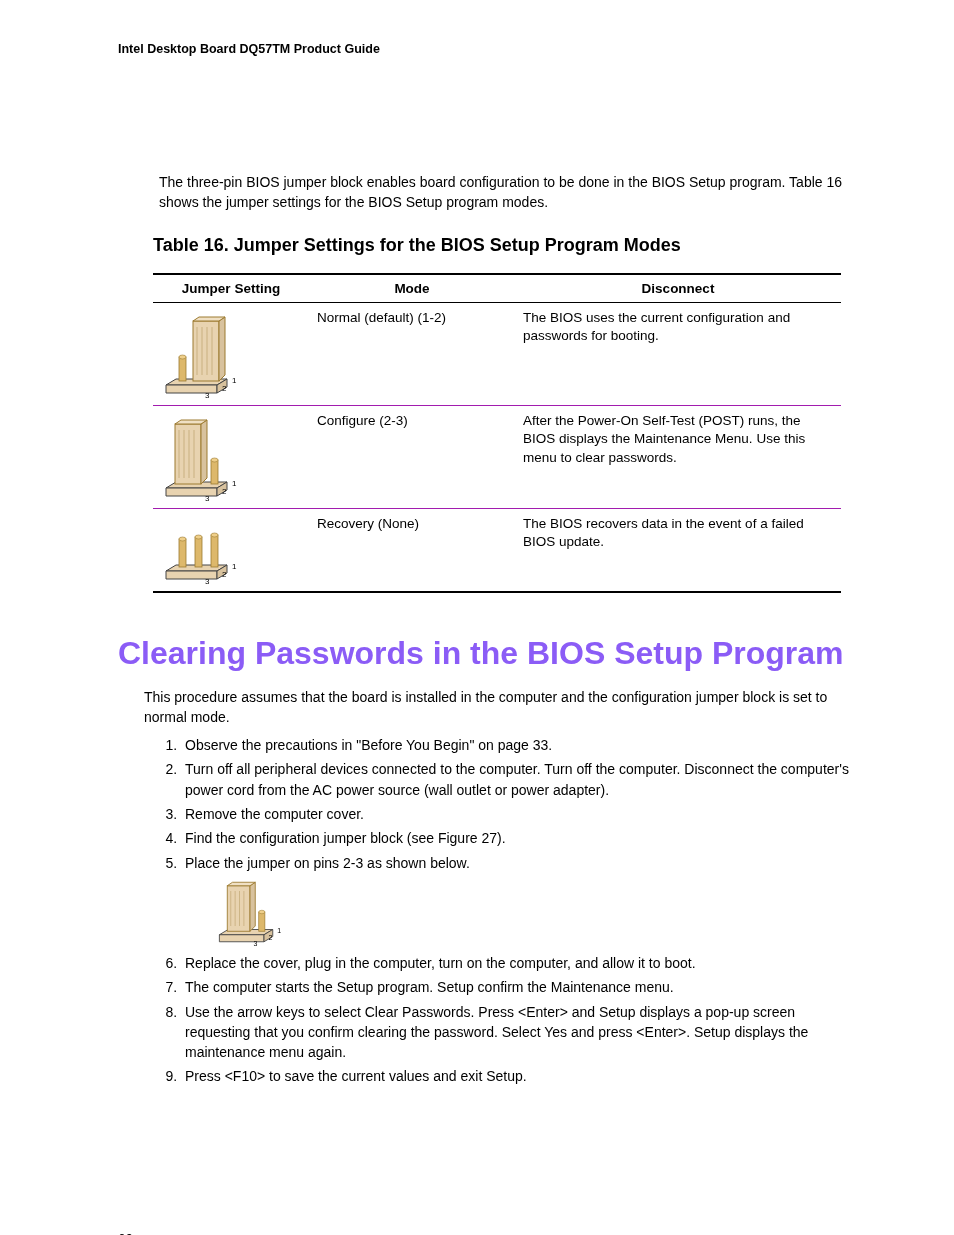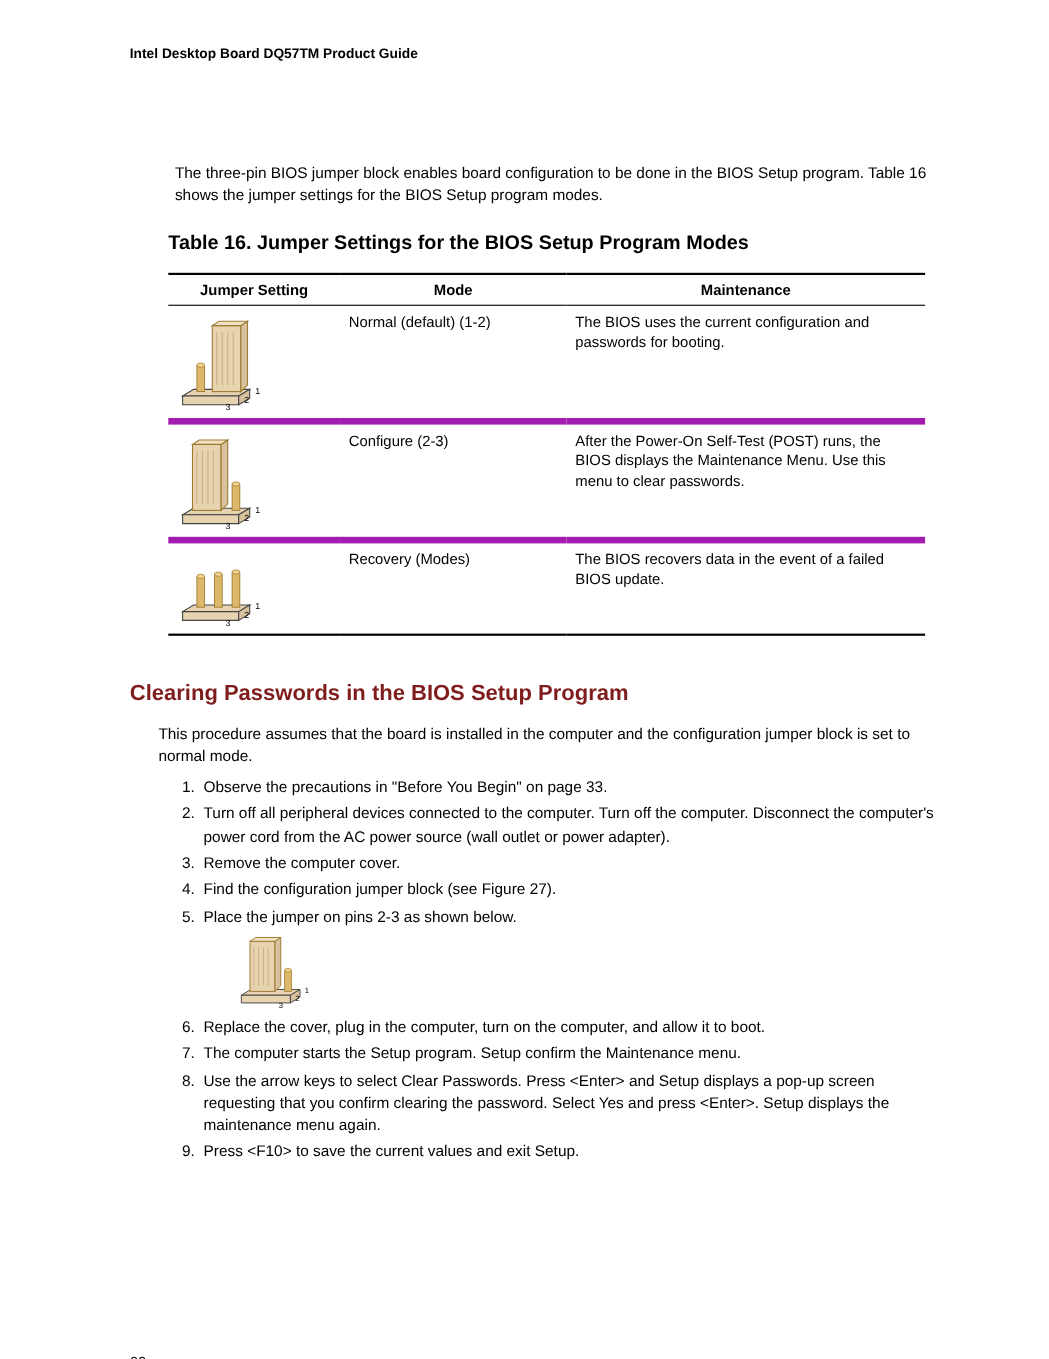--- a/index.html
+++ b/index.html
@@ -11,21 +11,21 @@
     width: 954px;
   }
   .page {
     padding: 42px 100px 40px 118px;
     box-sizing: border-box;
     width: 954px;
   }
   .header {
     font-weight: bold;
     font-size: 12.5px;
-    margin-bottom: 91px;
+    margin-bottom: 116px;
   }
   .intro {
     font-size: 14px;
     line-height: 1.45;
     margin-left: 41px;
     margin-bottom: 22px;
   }
   .table-caption {
     font-weight: bold;
     font-size: 18px;
@@ -41,32 +41,32 @@
   table.jumper th {
     text-align: center;
     font-weight: bold;
     padding: 6px 8px;
     border-top: 2px solid #000;
     border-bottom: 1px solid #000;
     vertical-align: top;
   }
   table.jumper td {
     padding: 6px 8px;
-    border-bottom: 6px solid #a21caf;
+    border-bottom: 1px solid #a21caf;
     vertical-align: top;
     line-height: 1.4;
   }
   table.jumper tr:last-child td {
     border-bottom: 2px solid #000;
   }
   .col-setting { width: 140px; }
   .col-mode { width: 190px; }
   .h1 {
-    color: #7f1d1d;
-    font-size: 20px;
+    color: #8b5cf6;
+    font-size: 32px;
     font-weight: bold;
     margin: 40px 0 14px 0;
     line-height: 1.25;
   }
   .body-text {
     font-size: 14px;
     line-height: 1.45;
     margin-left: 26px;
     margin-bottom: 8px;
   }
@@ -106,21 +106,21 @@
 
   <div class="intro">The three-pin BIOS jumper block enables board configuration to be done in the BIOS Setup program.  Table 16 shows the jumper settings for the BIOS Setup program modes.</div>
 
   <div class="table-caption">Table 16. Jumper Settings for the BIOS Setup Program Modes</div>
 
   <table class="jumper">
     <thead>
       <tr>
         <th class="col-setting">Jumper Setting</th>
         <th class="col-mode">Mode</th>
-        <th>Maintenance</th>
+        <th>Disconnect</th>
       </tr>
     </thead>
     <tbody>
       <tr>
         <td>
           <div class="jumper-wrap">
             <svg class="jumper-svg" width="80" height="90" viewBox="0 0 80 90">
 
               <g stroke="#444" stroke-width="1" fill="#E8D3B0">
                 <path d="M5 76 L15 70 L66 70 L56 76 Z"></path>
@@ -196,21 +196,21 @@
               <rect x="34" y="22" width="7" height="30" fill="#DDB86B" stroke="#9C7A30" stroke-width="0.8"></rect>
               <ellipse cx="37.5" cy="22" rx="3.5" ry="2" fill="#EFCF8A" stroke="#9C7A30" stroke-width="0.6"></ellipse>
               <rect x="50" y="20" width="7" height="32" fill="#DDB86B" stroke="#9C7A30" stroke-width="0.8"></rect>
               <ellipse cx="53.5" cy="20" rx="3.5" ry="2" fill="#EFCF8A" stroke="#9C7A30" stroke-width="0.6"></ellipse>
               <text x="71" y="54" font-size="8" fill="#000">1</text>
               <text x="61" y="62" font-size="8" fill="#000">2</text>
               <text x="44" y="69" font-size="8" fill="#000">3</text>
             </svg>
           </div>
         </td>
-        <td>Recovery (Modes)</td>
+        <td>Recovery (None)</td>
         <td>The BIOS recovers data in the event of a failed BIOS update.</td>
       </tr>
     </tbody>
   </table>
 
   <div class="h1">Clearing Passwords in the BIOS Setup Program</div>
 
   <div class="body-text">This procedure assumes that the board is installed in the computer and the configuration jumper block is set to normal mode.</div>
 
   <ol class="steps">

